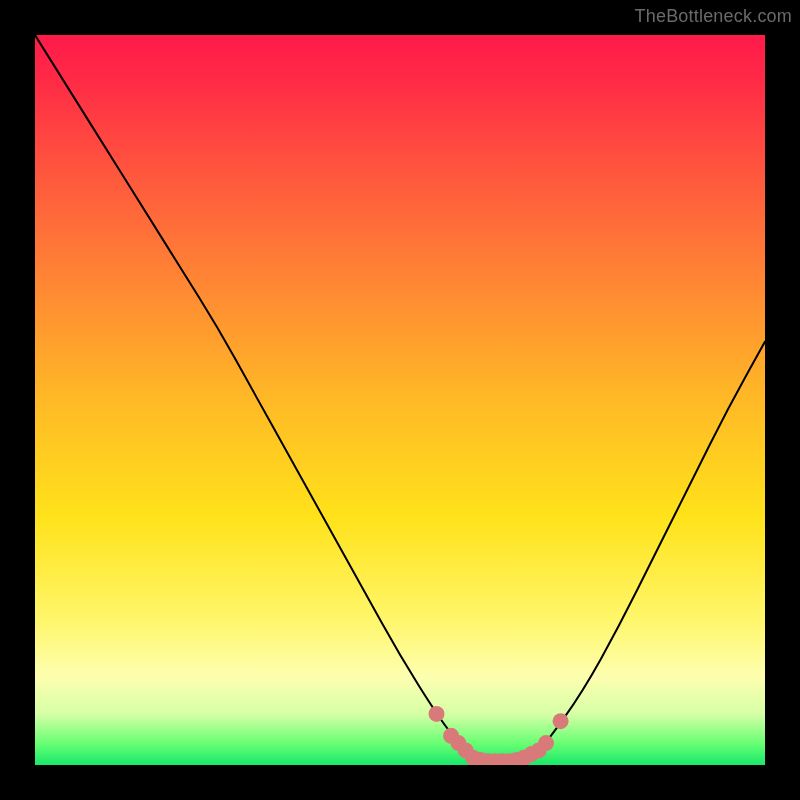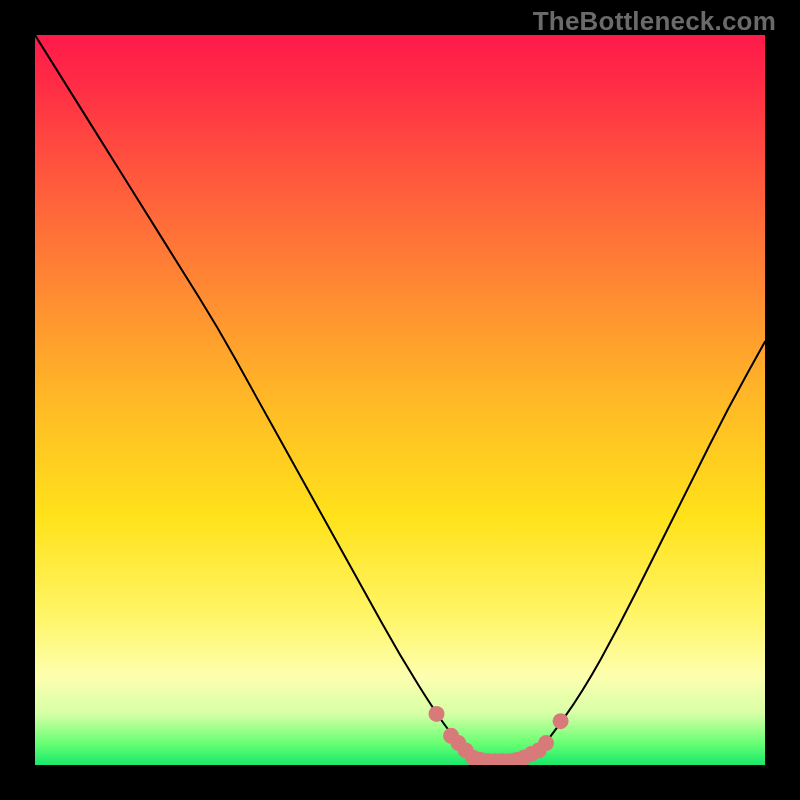--- a/index.html
+++ b/index.html
@@ -43,24 +43,24 @@
   .plot svg {
     position: absolute;
     left: 0;
     top: 0;
     width: 730px;
     height: 730px;
   }
   .watermark {
     position: absolute;
     top: 6px;
-    right: 24px;
+    right: 8px;
     color: #6a6a6a;
-    font-size: 26px;
-    font-weight: 700;
+    font-size: 18px;
+    font-weight: 400;
     letter-spacing: 0.2px;
   }
 </style>
 </head>
 <body>
 
 <div class="frame">
   <div class="plot">
     <svg viewBox="0 0 730 730" preserveAspectRatio="none">
       <path id="curve-path" fill="none" stroke="#000" stroke-width="2" stroke-linecap="round" stroke-linejoin="round" d="M 0 0 Q 36.5 58.39999999999998 54.75 87.60000000000002 Q 73 116.80000000000007 91.25 146.00000000000006 Q 109.5 175.20000000000005 127.75 204.4 Q 146 233.59999999999997 164.25 262.79999999999995 Q 182.5 292 200.75 324.85 Q 219 357.7 237.25 390.55 Q 255.49999999999997 423.40000000000003 273.75 456.25 Q 292 489.1 310.25 521.95 Q 328.5 554.8 346.75 587.65 Q 365 620.5 383.25 649.7 Q 401.50000000000006 678.9 412.45000000000005 693.5 Q 423.4 708.1 430.7 715.4000000000001 Q 438 722.7 445.3 724.5250000000001 Q 452.6 726.35 463.55 726.35 Q 474.5 726.35 485.45000000000005 724.5250000000001 Q 496.40000000000003 722.7 503.7 715.4000000000001 Q 510.99999999999994 708.1 529.25 682.55 Q 547.5 657 565.75 624.15 Q 584 591.3 602.25 554.8 Q 620.5 518.3 638.75 481.79999999999995 Q 657 445.3 675.25 408.8 Q 693.5 372.3 711.75 339.45000000000005 L 730 306.6"></path>

